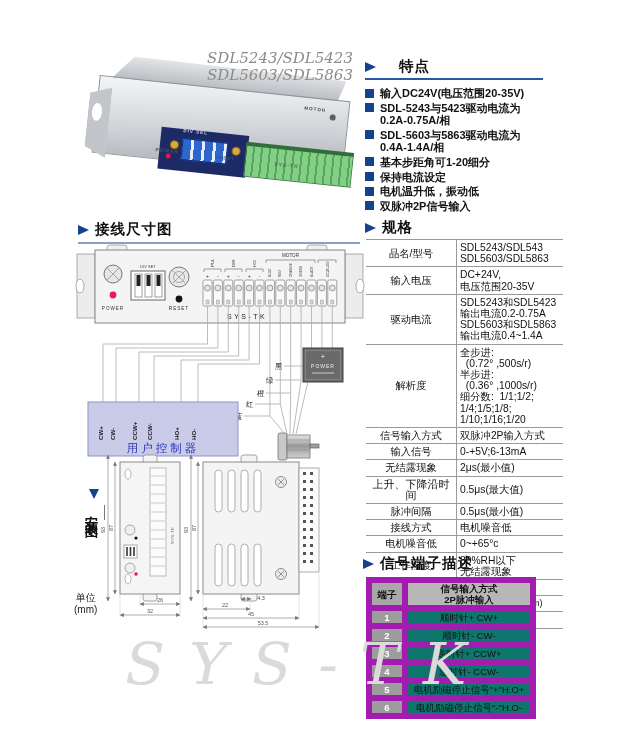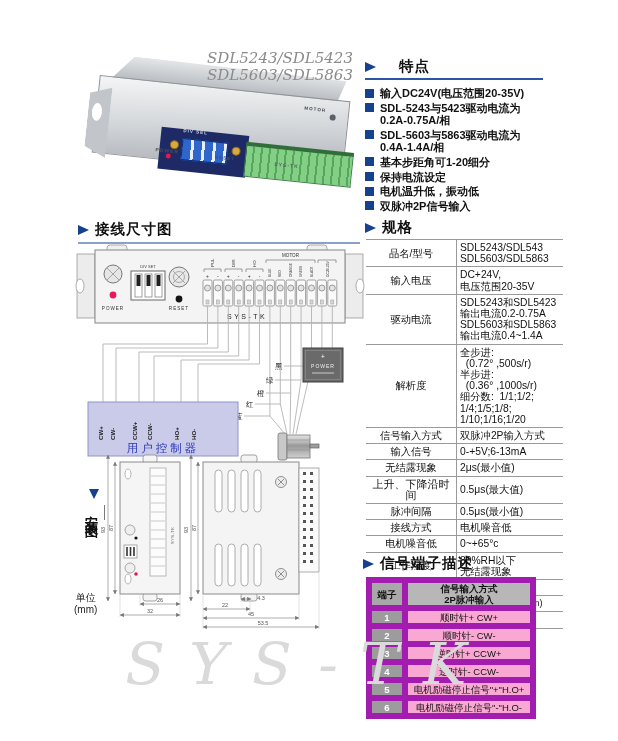--- a/index.html
+++ b/index.html
@@ -26,21 +26,21 @@
                  padding:2px 3px;vertical-align:middle;}
   .spec-table td.sl{width:84px;text-align:center;border-right:1px solid #9a9a9a;}
   .spec-table td.sv{text-align:left;}
   
   .sig-table{position:absolute;left:366px;top:577px;width:170px;border-collapse:collapse;
              font-size:9.5px;text-align:center;line-height:11px;}
   .sig-table td{border:6px solid #a21caf;padding:0 2px;height:12px;}
   .sig-pin-h{background:#a8a8a8;width:26px;font-weight:bold;color:#111;}
   .sig-head-c{background:#b7b7b7;font-weight:bold;color:#111;}
   .sig-pin{background:#9c9c9c;color:#fff;font-weight:bold;width:26px;}
-  .sig-desc{background:#f9a8d4;color:#111;}
+  .sig-desc{background:#0f766e;color:#111;}
   
   .photo{position:absolute;left:86px;top:64px;width:270px;height:146px;transform:rotate(6deg);}
   .ph-top{position:absolute;left:20px;top:2px;width:234px;height:24px;
           background:linear-gradient(#e4e6e8,#b7bbc0);
           clip-path:polygon(9% 0,100% 10%,97% 100%,0 100%);}
   .ph-body{position:absolute;left:8px;top:24px;width:250px;height:76px;
            background:linear-gradient(175deg,#f4f5f6 0%,#d6d9dc 45%,#a9adb4 100%);
            border:1px solid #8d9298;}
   .ph-ear{position:absolute;left:0;top:34px;width:22px;height:72px;background:#c2c5c9;
           clip-path:polygon(0 12%,100% 2%,100% 100%,0 86%);}

